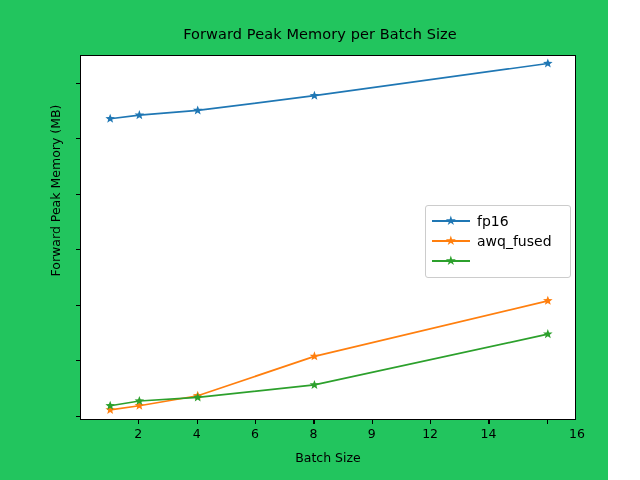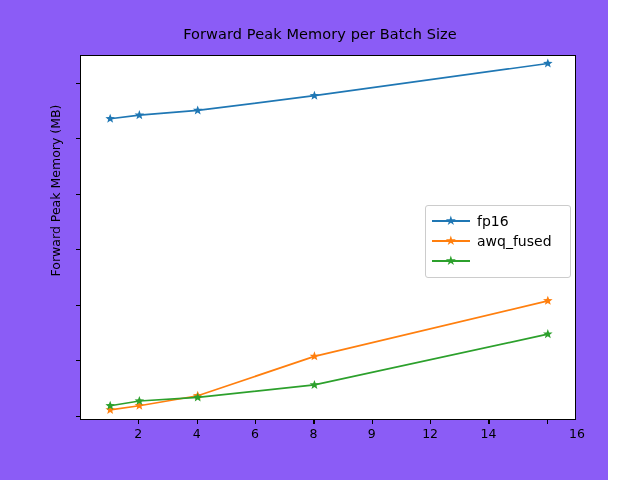--- a/index.html
+++ b/index.html
@@ -10,21 +10,21 @@
   body {
     width: 640px;
     height: 480px;
     font-family: "DejaVu Sans", sans-serif;
     overflow: hidden;
   }
   #figure {
     position: relative;
     width: 608px;
     height: 480px;
-    background: #8b5cf6;
+    background: #22c55e;
   }
   #chart-title {
     position: absolute;
     left: 0;
     top: 26px;
     width: 640px;
     text-align: center;
     font-size: 14.5px;
     color: #000000;
     letter-spacing: 0.1px;
@@ -133,20 +133,21 @@
   }
 </style>
 </head>
 <body>
 
 <div id="figure">
 
   <div id="chart-title">Forward Peak Memory per Batch Size</div>
 
   <div id="ylabel">Forward Peak Memory (MB)</div>
+  <div id="xlabel">Batch Size</div>
 
   <div id="ytick-labels"></div>
   <div id="ytick-marks">
       <div class="ytick-mark" style="top: 415.837px;"></div>
       <div class="ytick-mark" style="top: 360.323px;"></div>
       <div class="ytick-mark" style="top: 304.81px;"></div>
       <div class="ytick-mark" style="top: 249.297px;"></div>
       <div class="ytick-mark" style="top: 193.783px;"></div>
       <div class="ytick-mark" style="top: 138.27px;"></div>
       <div class="ytick-mark" style="top: 82.7567px;"></div>

